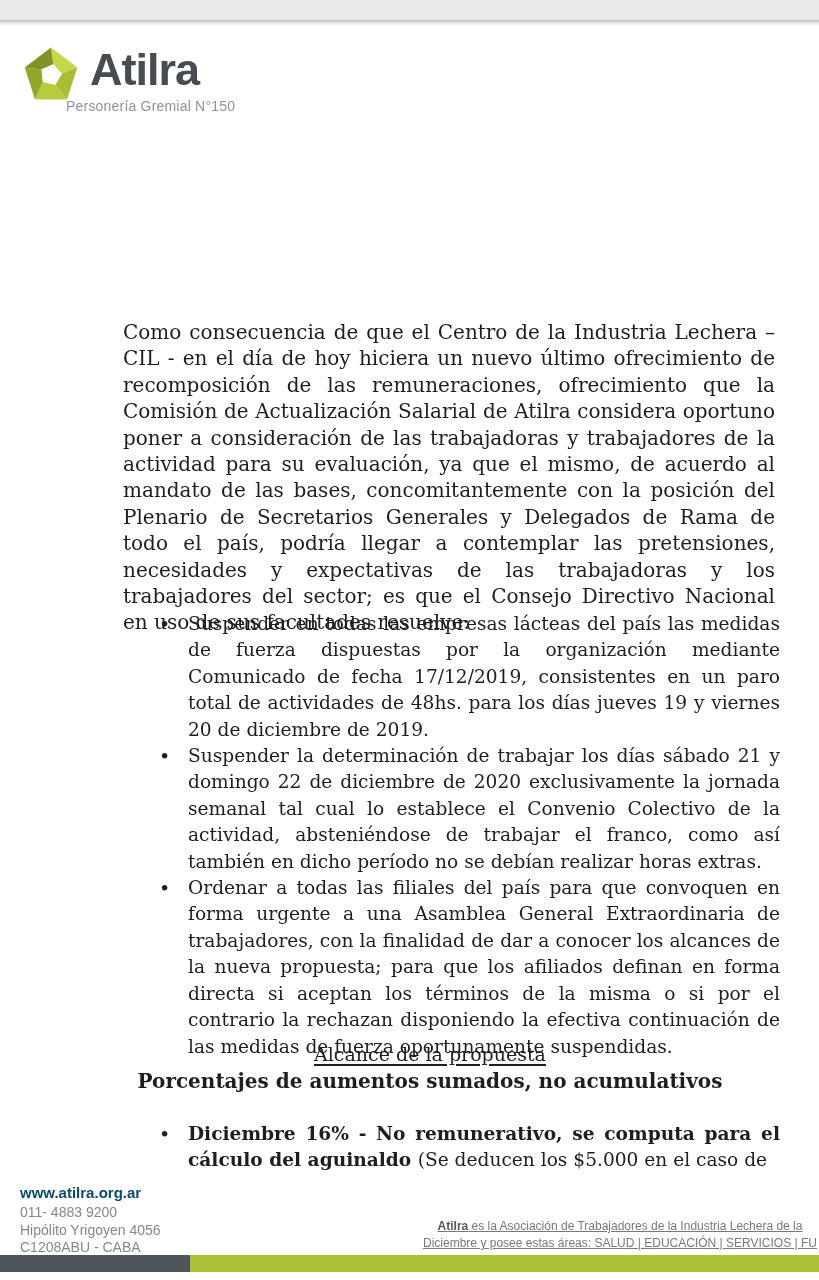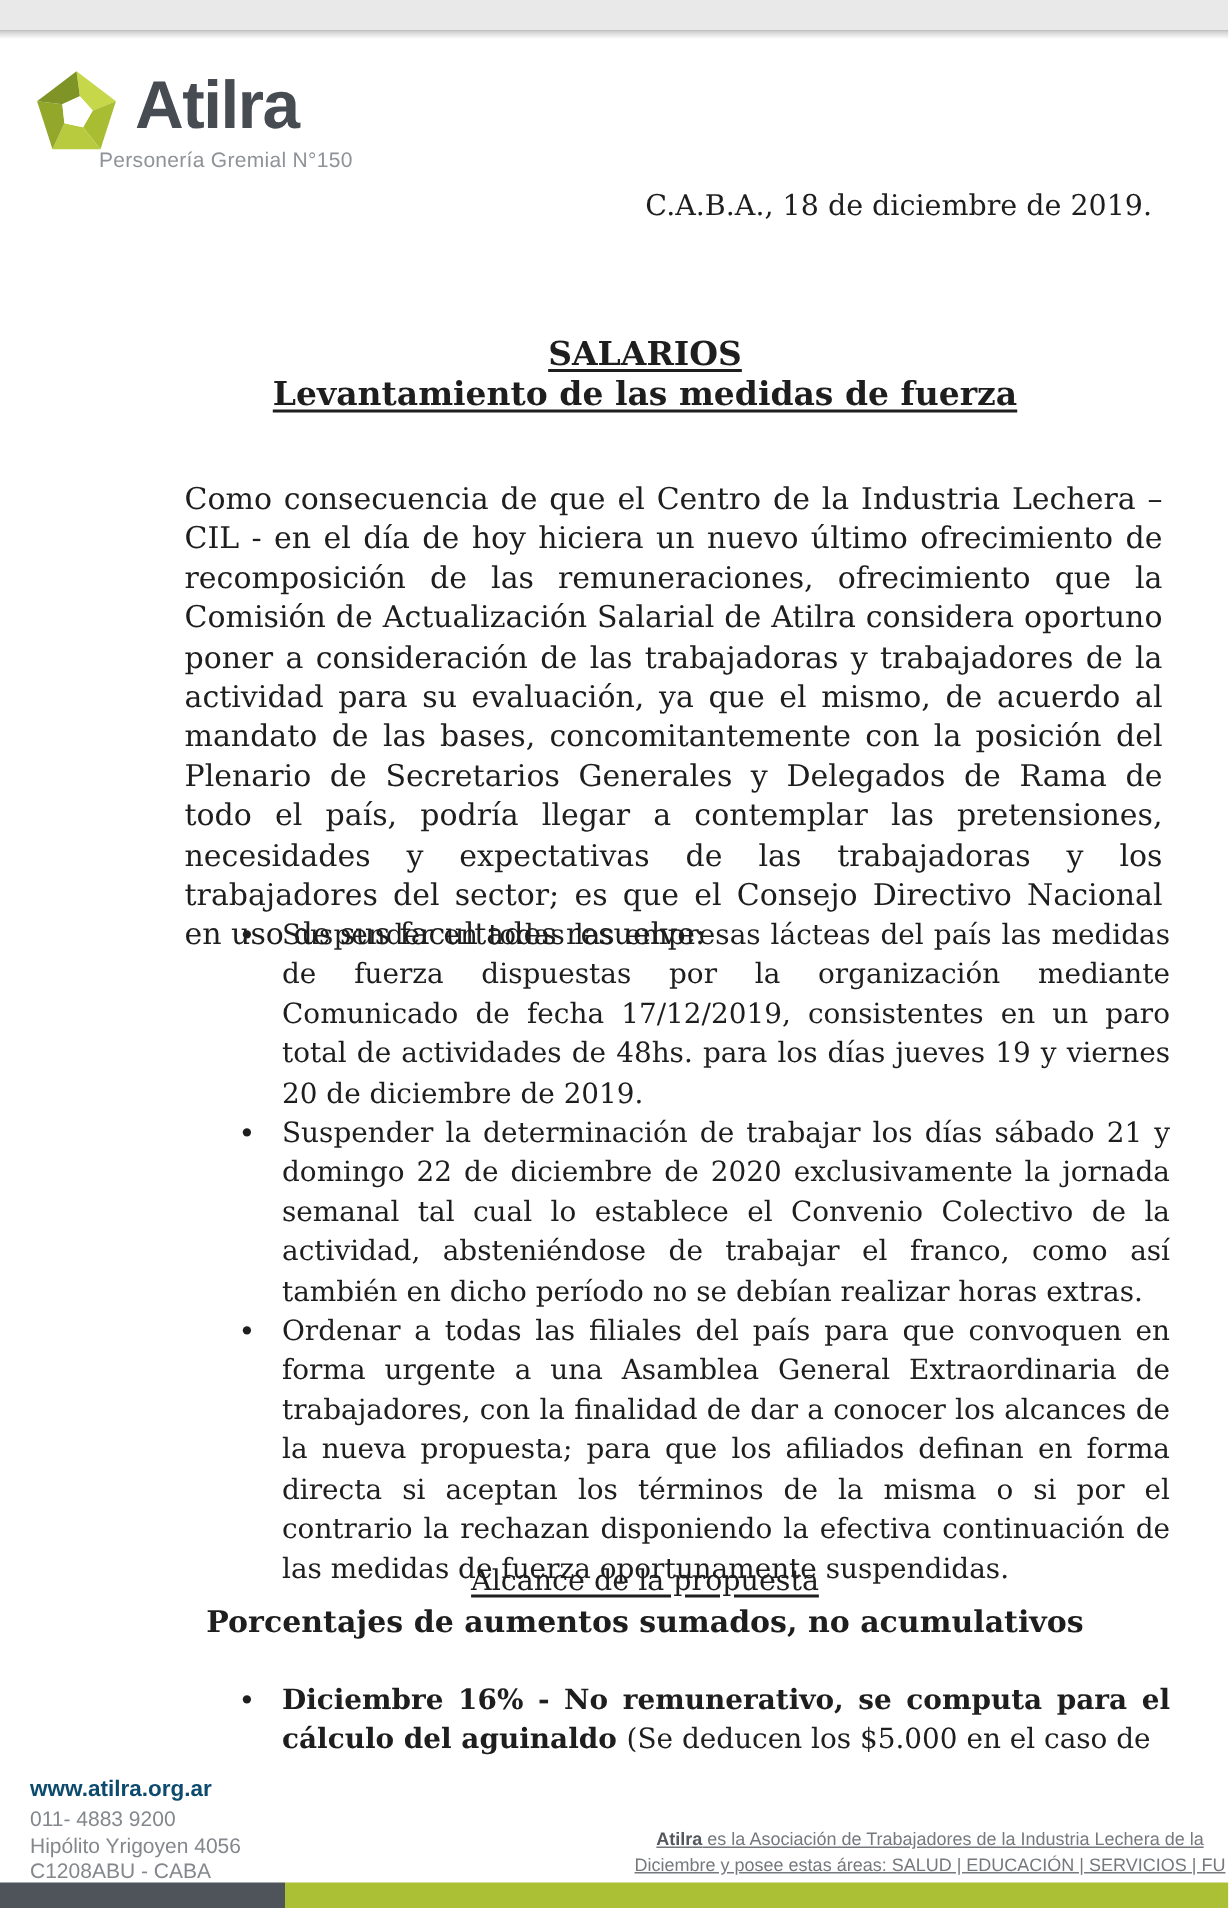--- a/index.html
+++ b/index.html
@@ -126,26 +126,21 @@
     <polygon points="96,41 78,97 57.7,71.4 68.9,52" fill="#a9bd33"></polygon>
     <polygon points="78,97 22,97 35.9,66.7 57.7,71.4" fill="#b8cb3e"></polygon>
     <polygon points="22,97 4,41 33.5,44.5 35.9,66.7" fill="#93a82b"></polygon>
     <polygon points="4,41 50,6 53.9,35.4 33.5,44.5" fill="#7f9427"></polygon>
     <polygon points="50,6 53.9,35.4 68.9,52 96,41" fill="#c6d84a" opacity="0.25"></polygon>
     <polygon points="53.9,35.4 68.9,52 57.7,71.4 35.9,66.7 33.5,44.5" fill="#ffffff"></polygon>
   </svg>
   <div class="brand-word">Atilra</div>
   <div class="brand-sub">Personería Gremial N°150</div>
 
-  <div class="date-line">C.A.B.A., 18 de diciembre de 2019.</div>
 
-  <div class="title-block">
-    <div><span class="u">SALARIOS</span></div>
-    <div><span class="u">Levantamiento de las medidas de fuerza</span></div>
-  </div>
 
   <p class="intro">Como consecuencia de que el Centro de la Industria Lechera – CIL - en el día de hoy hiciera un nuevo último ofrecimiento de recomposición de las remuneraciones, ofrecimiento que la Comisión de Actualización Salarial de Atilra considera oportuno poner a consideración de las trabajadoras y trabajadores de la actividad para su evaluación, ya que el mismo, de acuerdo al mandato de las bases, concomitantemente con la posición del Plenario de Secretarios Generales y Delegados de Rama de todo el país, podría llegar a contemplar las pretensiones, necesidades y expectativas de las trabajadoras y los trabajadores del sector; es que el Consejo Directivo Nacional en uso de sus facultades resuelve:</p>
 
   <ul class="bullet-list main">
     <li>Suspender en todas las empresas lácteas del país las medidas de fuerza dispuestas por la organización mediante Comunicado de fecha 17/12/2019, consistentes en un paro total de actividades de 48hs. para los días jueves 19 y viernes 20 de diciembre de 2019.</li>
     <li>Suspender la determinación de trabajar los días sábado 21 y domingo 22 de diciembre de 2020 exclusivamente la jornada semanal tal cual lo establece el Convenio Colectivo de la actividad, absteniéndose de trabajar el franco, como así también en dicho período no se debían realizar horas extras.</li>
     <li>Ordenar a todas las filiales del país para que convoquen en forma urgente a una Asamblea General Extraordinaria de trabajadores, con la finalidad de dar a conocer los alcances de la nueva propuesta; para que los afiliados definan en forma directa si aceptan los términos de la misma o si por el contrario la rechazan disponiendo la efectiva continuación de las medidas de fuerza oportunamente suspendidas.</li>
   </ul>
 
   <div class="proposal-heading">

